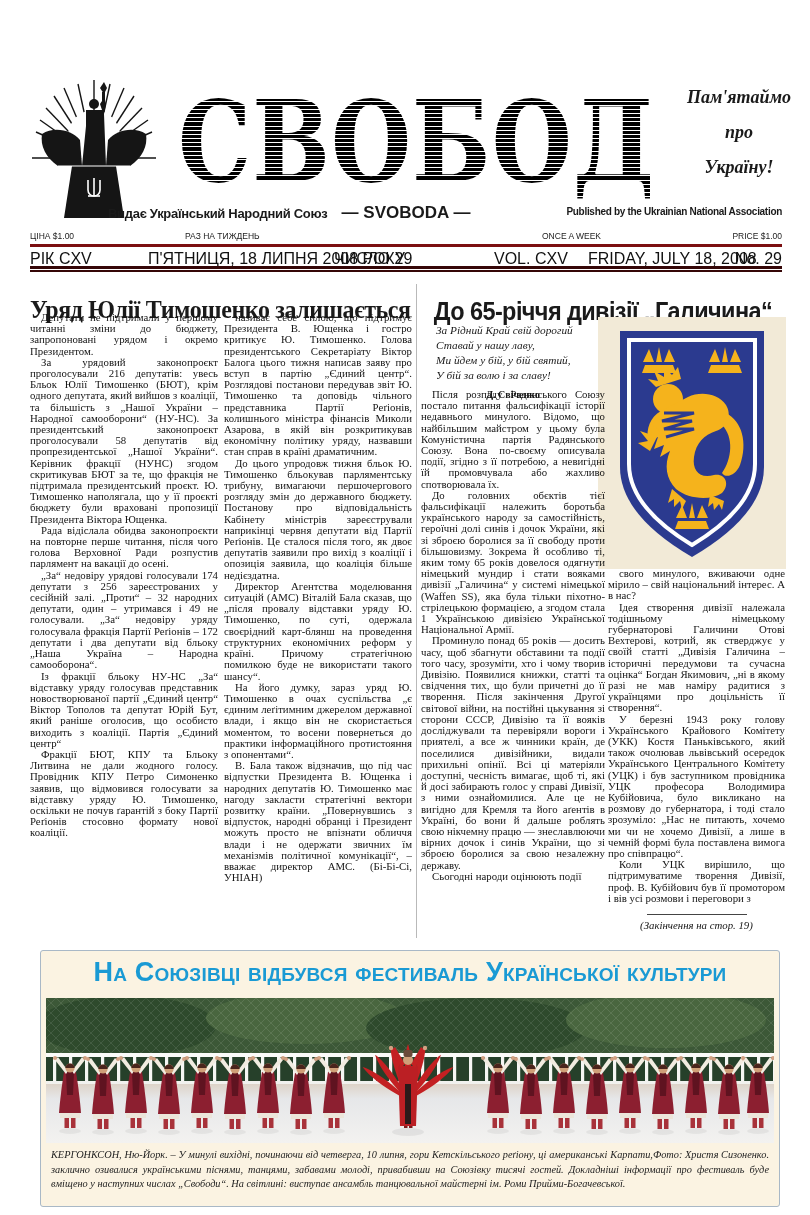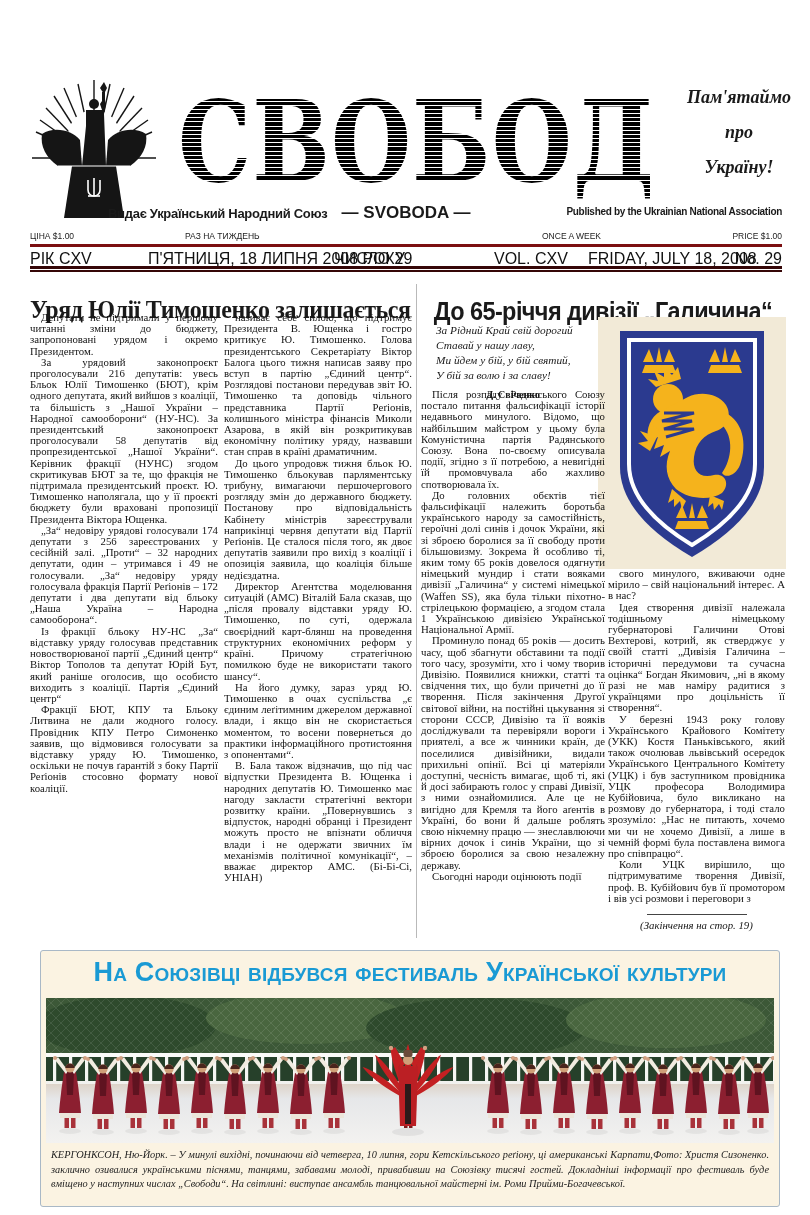--- a/index.html
+++ b/index.html
@@ -163,20 +163,21 @@
     <span class="c4">VOL. CXV</span>
     <span class="c5">FRIDAY, JULY 18, 2008</span>
     <span class="c6">No. 29</span>
   </div>
   <div class="rule2"></div>
 
   <h1 class="headline-left">Уряд Юлії Тимошенко залишається</h1>
   <div class="bodycol lcol1">
       <p>Депутати не підтримали у першому читанні зміни до бюджету, запропоновані урядом і окремо Президентом.</p>
       <p>За урядовий законопроєкт проголосували 216 депутатів: увесь Бльок Юлії Тимошенко (БЮТ), крім одного депутата, який вийшов з коаліції, та більшість з „Нашої України – Народної самооборони“ (НУ-НС). За президентський законопроєкт проголосували 58 депутатів від пропрезидентської „Нашої України“. Керівник фракції (НУНС) згодом скритикував БЮТ за те, що фракція не підтримала президентський проєкт. Ю. Тимошенко наполягала, що у її проєкті бюджету були враховані пропозиції Президента Віктора Ющенка.</p>
+      <p>Рада відіслала обидва законопроєкти на повторне перше читання, після чого голова Верховної Ради розпустив парлямент на вакації до осені.</p>
       <p>„За“ недовіру урядові голосували 174 депутати з 256 зареєстрованих у сесійній залі. „Проти“ – 32 народних депутати, один – утримався і 49 не голосували. „За“ недовіру уряду голосувала фракція Партії Реґіонів – 172 депутати і два депутати від бльоку „Наша Україна – Народна самооборона“.</p>
       <p>Із фракції бльоку НУ-НС „За“ відставку уряду голосував представник новостворюваної партії „Єдиний центр“ Віктор Тополов та депутат Юрій Бут, який раніше оголосив, що особисто виходить з коаліції. Партія „Єдиний центр“</p>
       <p>Фракції БЮТ, КПУ та Бльоку Литвина не дали жодного голосу. Провідник КПУ Петро Симоненко заявив, що відмовився голосувати за відставку уряду Ю. Тимошенко, оскільки не почув ґарантій з боку Партії Реґіонів стосовно формату нової коаліції.</p>
     </div>
   <div class="bodycol lcol2">
       <p>називає себе силою, що підтримує Президента В. Ющенка і гостро критикує Ю. Тимошенко. Голова президентського Секретаріату Віктор Балога цього тижня написав заяву про вступ в партію „Єдиний центр“. Розглядові постанови передував звіт Ю. Тимошенко та доповідь чільного представника Партії Реґіонів, колишнього міністра фінансів Миколи Азарова, в якій він розкритикував економічну політику уряду, назвавши стан справ в країні драматичним.</p>
       <p>До цього упродовж тижня бльок Ю. Тимошенко бльокував парляментську трибуну, вимагаючи першочергового розгляду змін до державного бюджету. Постанову про відповідальність Кабінету міністрів зареєстрували наприкінці червня депутати від Партії Реґіонів. Це сталося після того, як двоє депутатів заявили про вихід з коаліції і опозиція заявила, що коаліція більше недієздатна.</p>
       <p>Директор Агентства моделювання ситуацій (АМС) Віталій Бала сказав, що „після провалу відставки уряду Ю. Тимошенко, по суті, одержала своєрідний карт-блянш на проведення структурних економічних реформ у країні. Причому стратегічною помилкою буде не використати такого шансу“.</p>
       <p>На його думку, зараз уряд Ю. Тимошенко в очах суспільства „є єдиним леґітимним джерелом державної влади, і якщо він не скористається моментом, то восени повернеться до практики інформаційного протистояння з опонентами“.</p>
       <p>В. Бала також відзначив, що під час відпустки Президента В. Ющенка і народних депутатів Ю. Тимошенко має нагоду закласти стратегічні вектори розвитку країни. „Повернувшись з відпусток, народні обранці і Президент можуть просто не впізнати обличчя влади і не одержати звичних їм механізмів політичної комунікації“, – вважає директор АМС. (Бі-Бі-Сі, УНІАН)</p>

